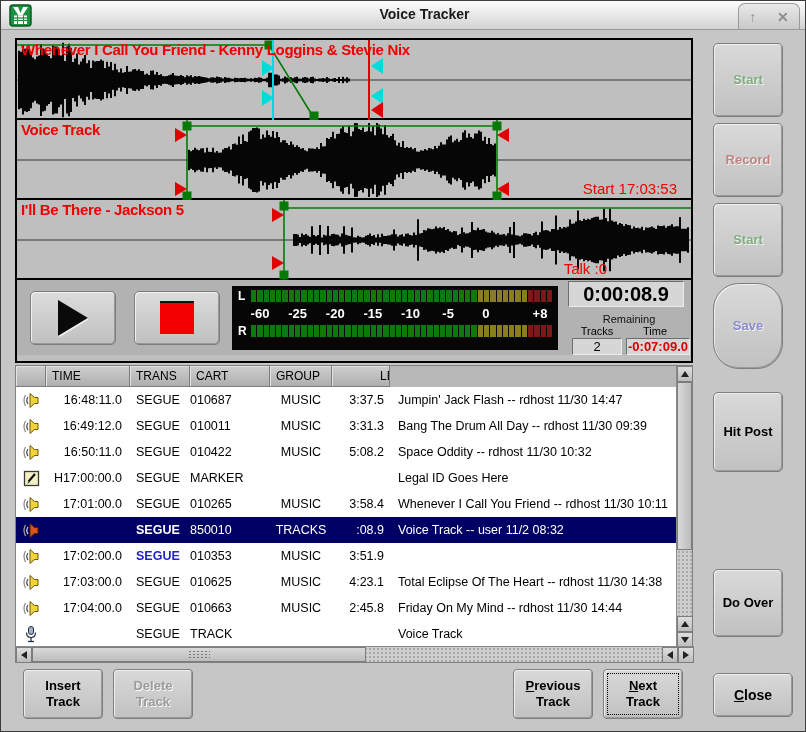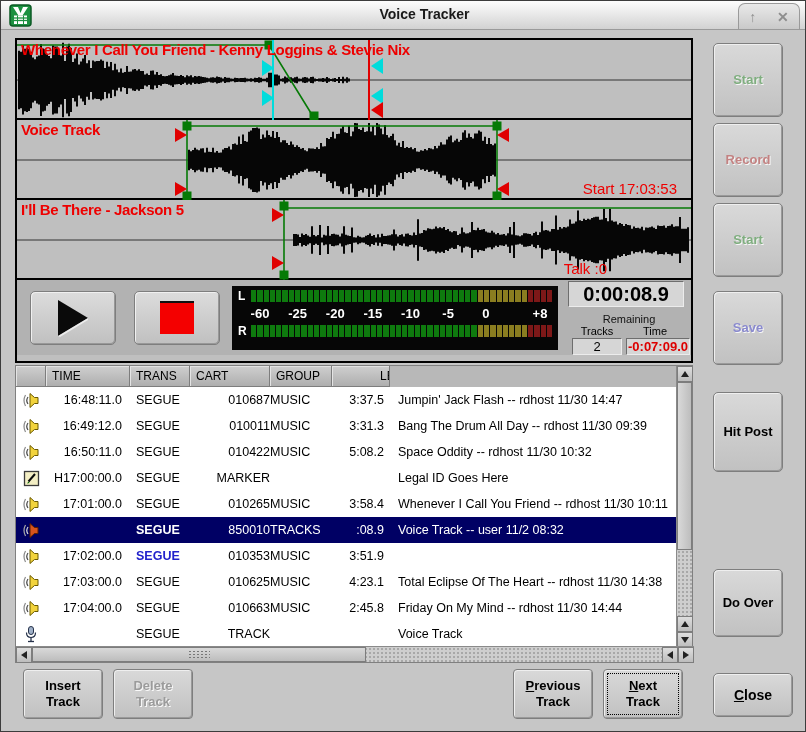--- a/index.html
+++ b/index.html
@@ -101,22 +101,22 @@
     box-shadow:inset 1px 1px 0 #e4e4e4;
     font-size:12px; color:#000; padding:3px 0 0 6px; white-space:nowrap; overflow:hidden;
   }
   .log-rows{ position:absolute; left:0; top:21px; width:662px; height:260px; background:#fff; overflow:hidden; }
   .log-row{ display:flex; height:26px; align-items:center; background:#fff; }
   .log-row.selected{ background:#000064; color:#fff; }
   .lcell{ font-size:12.5px; color:inherit; white-space:nowrap; overflow:hidden; }
   .c-icon{ width:30px; display:flex; justify-content:center; }
   .c-time{ width:84px; text-align:right; padding-right:8px; }
   .c-trans{ width:60px; padding-left:6px; }
-  .c-cart{ width:80px; text-align:right; }
-  .c-group{ width:62px; }
+  .c-cart{ width:80px; text-align:left; }
+  .c-group{ width:62px; text-align:center; }
   .c-length{ width:58px; text-align:right; padding-right:6px; }
   .c-title{ flex:1; padding-left:8px; }
   .trans-blue{ color:#2222cc; font-weight:bold; }
   .trans-selected{ font-weight:bold; }
   
   .vscroll{
     position:absolute; right:0; top:0; width:16px; height:282px;
     background:radial-gradient(#a8a8a8 1px, #cecece 1px); background-size:4px 4px;
     border-left:1px solid #8a8a8a;
   }
@@ -151,21 +151,21 @@
     box-shadow:inset 1px 1px 0 #efefef, inset -1px -1px 0 #9a9a9a;
     font-family:"Liberation Sans", sans-serif;
     font-weight:bold; font-size:13px; color:#000; cursor:default;
     display:flex; align-items:center; justify-content:center; text-align:center; line-height:1.2;
   }
   .side-btn.disabled{ text-shadow:1px 1px 0 rgba(255,255,255,0.85); }
   .col-x{ left:712px; width:70px; }
   #btn-start-top{ top:42px; height:74px; }
   #btn-record{ top:122px; height:74px; }
   #btn-start-bottom{ top:202px; height:74px; }
-  #btn-save{ top:290px; height:74px; }
+  #btn-save{ top:282px; height:86px;border-radius:26px; }
   #btn-hit-post{ top:391px; height:80px; }
   #btn-do-over{ top:568px; height:68px; }
   #btn-close{ left:712px; top:672px; width:80px; height:44px; font-size:14px; }
   
   .bot-btn{
     position:absolute; top:668px; width:80px; height:50px;
     border:1px solid #7e7e7e; border-radius:4px;
     background:linear-gradient(#d9d9d9,#c1c1c1);
     box-shadow:inset 1px 1px 0 #efefef, inset -1px -1px 0 #9a9a9a;
     font-weight:bold; font-size:13px; color:#000; text-align:center;

